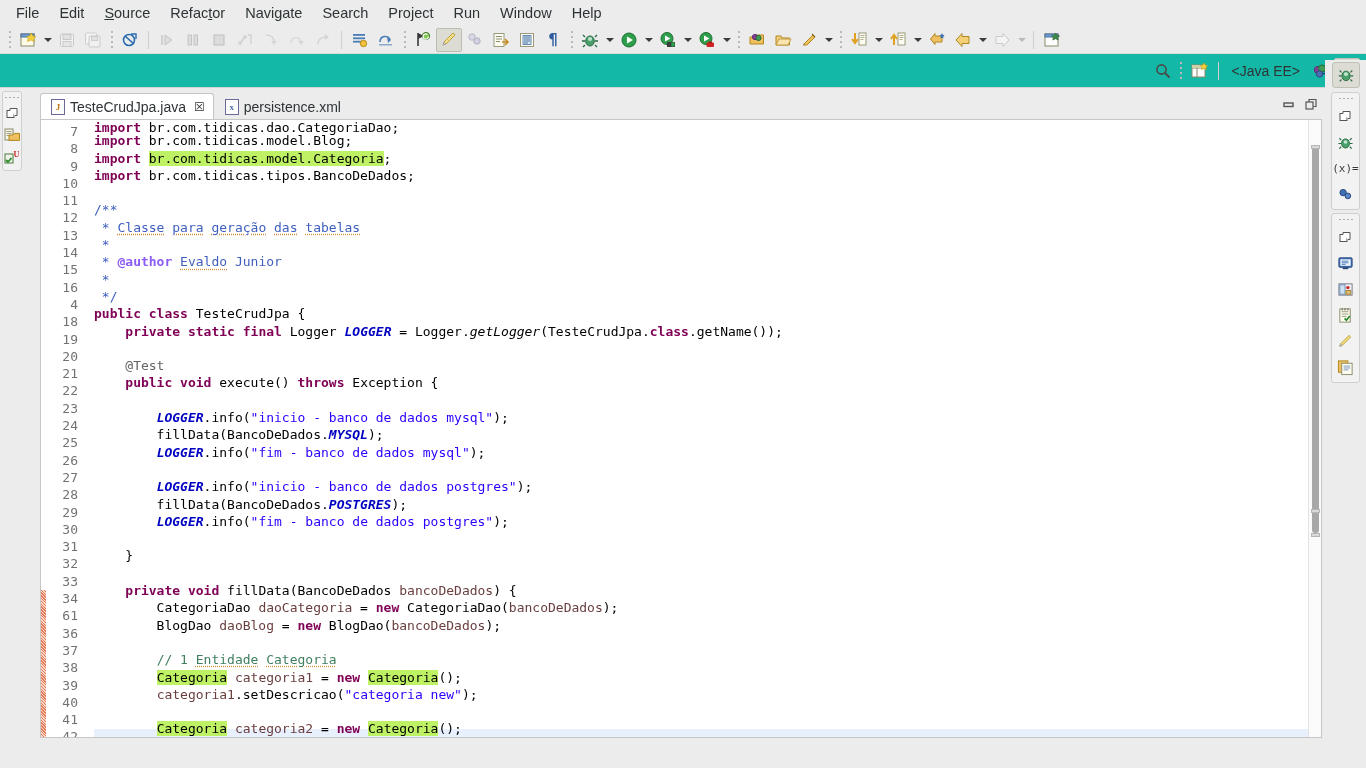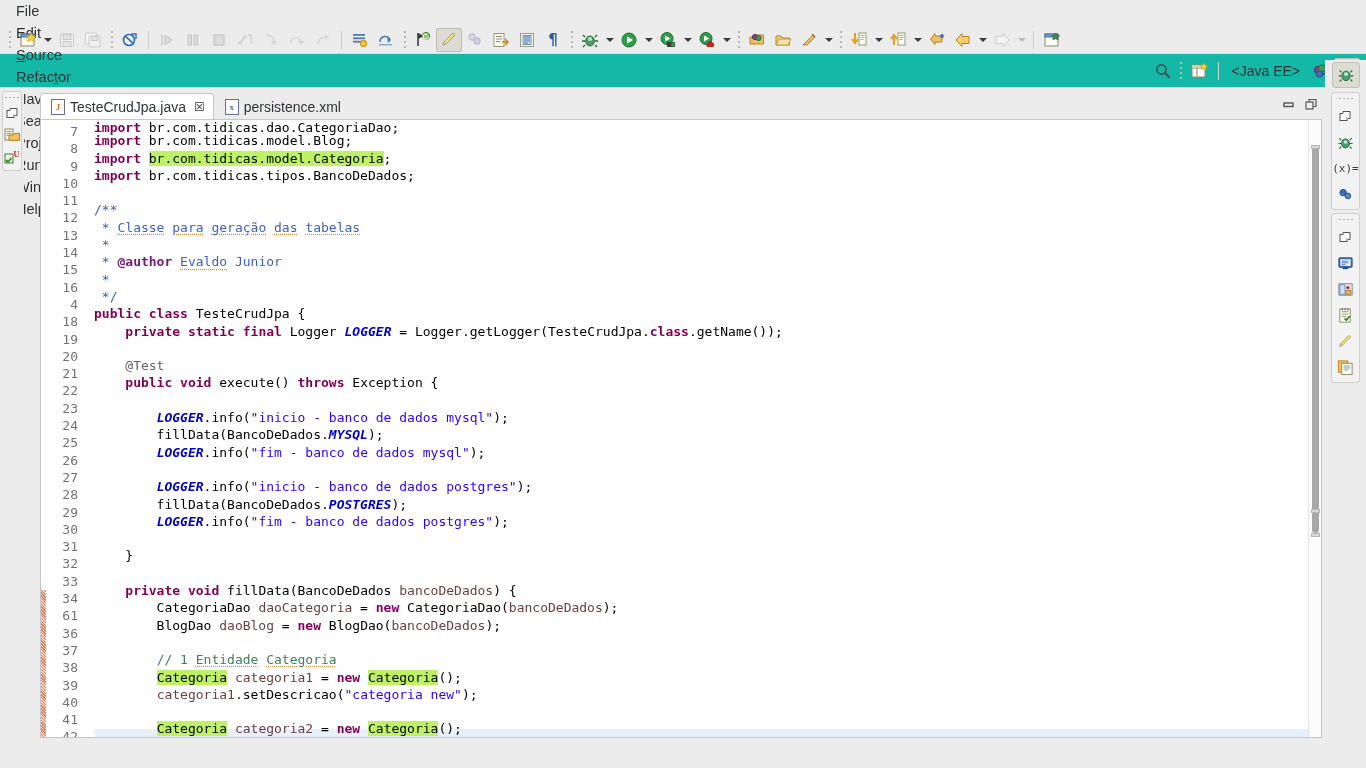--- a/index.html
+++ b/index.html
@@ -6,22 +6,22 @@
   html, body {
     width: 1366px; height: 768px;
     background: #ececec;
     font-family: "Liberation Sans", sans-serif;
     overflow: hidden;
   }
   #app { position: relative; width: 1366px; height: 768px; background: #ececec; }
 
   
   .menubar {
-    height: 26px; display: flex; align-items: flex-start;
-    background: #ececec; padding-left: 6px; flex-direction: column;
+    height: 26px; display: flex; align-items: center;
+    background: #ececec; padding-left: 6px;
   }
   .menu-item {
     font-size: 14.5px; color: #2e3436; padding: 3px 10px;
     white-space: nowrap; cursor: default;
   }
   .menu-item u { text-decoration: underline; }
 
   
   .toolbar {
     height: 28px; display: flex; align-items: center;
@@ -145,24 +145,24 @@
   .code {
     font-family: "DejaVu Sans Mono", monospace; font-size: 13px;
     line-height: 17.3px; padding-top: 3px; white-space: pre; color: #000;
     position: relative; z-index: 2;
   }
   .code .line { height: 17.3px; }
   .k  { color: #7f0055; font-weight: bold; }              
   .s  { color: #2a00ff; }                                  
   .c  { color: #3f7f5f; }                                  
   .jd { color: #3f5fbf; }                                  
-  .jk { color: #701a75; font-weight: bold; }               
+  .jk { color: #8b5cf6; font-weight: bold; }               
   .an { color: #646464; text-align: right; }                                  
   .fs { color: #0000c0; font-weight: bold; font-style: italic; } 
-  .mi { }                              
+  .mi { font-style: italic; }                              
   .lv { color: #6a3e3e; }                                  
   .occ { background: #bef264; }                            
   .sq { text-decoration: underline; text-decoration-style: dotted;
         text-decoration-color: #d08b3c; text-underline-offset: 2px; text-align: right; }
   .curline {
     position: absolute; left: 0; right: 0; height: 17.3px;
     background: #e8f0fe; z-index: 1;
   }
 
   

